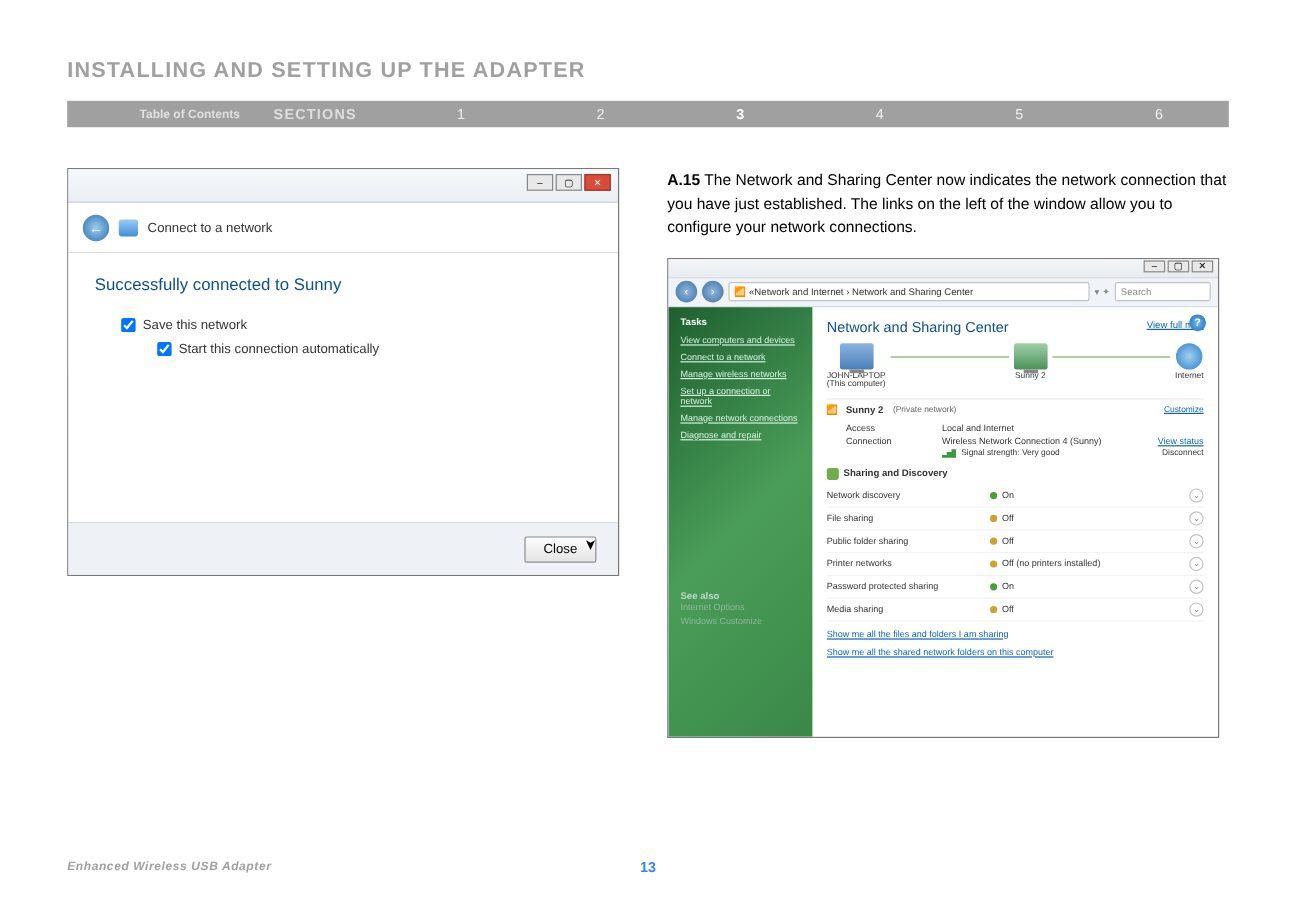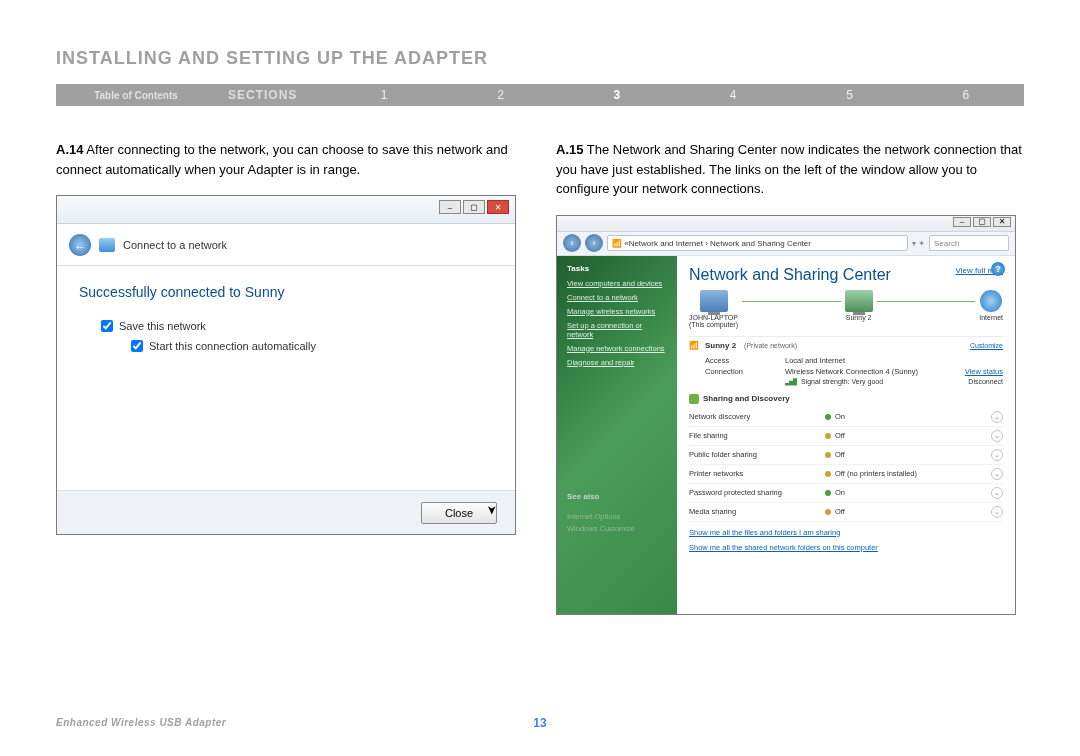--- a/index.html
+++ b/index.html
@@ -1,21 +1,21 @@
 <!DOCTYPE html>
 <html><head>
 <meta charset="utf-8">
 <style>
   * { box-sizing: border-box; margin: 0; padding: 0; }
   body { width: 1080px; height: 756px; background: #fff; font-family: Arial, Helvetica, sans-serif; position: relative; }
 
   .page-title { position: absolute; top: 48px; left: 56px; font-size: 18px; font-weight: bold; letter-spacing: 1px; color: #a0a0a0; }
 
   .nav-bar { position: absolute; top: 84px; left: 56px; right: 56px; height: 22px; background: #a0a0a0; display: flex; align-items: center; font-size: 11px; color: #fff; }
-  .nav-toc { padding: 0 16px; color: #e0e0e0; font-weight: bold; font-size: 10px; text-align: center; width: 160px; }
+  .nav-toc { padding: 0 16px; color: #e0e0e0; font-weight: bold; font-size: 10px; text-align: right; width: 160px; }
   .nav-sections { font-weight: bold; letter-spacing: 1px; font-size: 12px; padding: 0 12px; color: #ddd; width: 110px; }
   .nav-num { flex: 1; text-align: center; font-size: 12px; color: #eee; cursor: pointer; }
   .nav-num.active { color: #fff; font-weight: bold; }
 
   .content { position: absolute; top: 140px; left: 56px; right: 56px; display: flex; gap: 32px; }
   .col { flex: 1; }
   .step { font-size: 13px; line-height: 1.5; color: #000; margin-bottom: 16px; }
   .step b { font-weight: bold; }
 
   
@@ -27,41 +27,41 @@
   .ss1-hdr { display:flex; align-items:center; gap:8px; padding: 8px 12px; height:42px; background:#fff; border-bottom:1px solid #d8dde2;}
   .ss1-hdr .backbtn { width:22px; height:22px; border-radius:50%; background:radial-gradient(#9dcaf0,#2a6fb0); display:flex; align-items:center; justify-content:center; color:#fff; font-size:12px;}
   .ss1-hdr .nw-icon { width:16px; height:14px; background:linear-gradient(#9acbf5,#3e8fd8); border-radius:2px; }
   .ss1-hdr-txt { font-size:11px; color:#333; }
   .ss1-body { background:#fff; height: calc(100% - 70px - 44px); padding:18px 22px; }
   .ss1-success { font-size:14px; color:#0b4f8f; margin-bottom:20px; }
   .ss1-check { display:flex; align-items:flex-start; gap:6px; font-size:11px; color:#333; margin-bottom:8px; margin-left:22px;}
   .ss1-check2 { margin-left:52px; }
   .ss1-check input { width:12px; height:12px; }
   .ss1-footer { position:absolute; bottom:0; left:0; right:0; height:44px; background:#eef2f6; border-top:1px solid #d8dde2; display:flex; align-items:center; justify-content:flex-end; padding-right:18px;}
-  .ss1-close { width:76px; height:22px; background:linear-gradient(#fdfdfd,#e4e4e4); border:1px solid #8a8a8a; font-size:11px; display:flex; align-items:center; justify-content:center; border-radius:2px;text-align:right;}
+  .ss1-close { width:60px; height:22px; background:linear-gradient(#fdfdfd,#e4e4e4); border:1px solid #8a8a8a; font-size:11px; display:flex; align-items:center; justify-content:center; border-radius:2px;text-align:right;}
   .cursor { position:absolute; width:12px; height:16px; bottom:8px; right:-2px;}
   .cursor::before{content:"➤"; font-size:12px; color:#000; display:inline-block; transform:rotate(90deg);}
 
   
   .ss2 { border:1px solid #7a7a7a; width:460px; height:400px; background:#fff; position:relative; overflow:hidden;}
   .ss2-titlebar { height:16px; background:linear-gradient(#f4f6f8,#e8ecf0); border-bottom:1px solid #d0d4d8; position:relative;}
   .ss2-titlebar .ss2-wb { position:absolute; top:1px; right:4px; display:flex; gap:2px;}
   .ss2-addr { height:24px; background:#f0f4f8; border-bottom:1px solid #d8dde2; display:flex; align-items:center; padding:0 6px; gap:4px;}
   .ss2-nav-btn{width:18px;height:18px;border-radius:50%;background:radial-gradient(#8db8e0,#3d6fa0);display:flex;align-items:center;justify-content:center;color:#fff;font-size:9px;}
   .ss2-path { flex:1; background:#fff; border:1px solid #c0c4c8; height:16px; font-size:8px; display:flex; align-items:center; padding:0 4px; color:#333; border-radius:2px;}
   .ss2-search { width:80px; background:#fff; border:1px solid #c0c4c8; height:16px; font-size:8px; display:flex; align-items:center; padding:0 4px;color:#888; border-radius:2px;}
   .ss2-main { display:flex; height:calc(100% - 40px);}
   .ss2-side { width:120px; background:linear-gradient(135deg,#1f5f2e 0%,#2f7840 20%,#4a9d58 50%,#3a8848 100%); padding:8px 10px; color:#fff; font-size:7.5px;}
   .ss2-side-h { font-weight:bold; margin-bottom:6px; font-size:8px;}
   .ss2-side-link { margin-bottom:5px; color:#d8f0e0; cursor:pointer; text-decoration:underline;}
   .ss2-side-gap { height:120px;}
-  .ss2-side-h2 { font-weight:bold; margin-bottom:11px; color:#bfd8c8; font-size:8px;}
+  .ss2-side-h2 { font-weight:bold; margin-bottom:0; color:#bfd8c8; font-size:8px;}
   .ss2-side-sub { color:#8fb89a; margin-bottom:3px;}
   .ss2-content { flex:1; padding:10px 12px; font-size:8px; color:#333; overflow:hidden;}
-  .ss2-h { color:#0b4f8f; font-size:16px; margin-bottom:6px;}
+  .ss2-h { color:#0b4f8f; font-size:12px; margin-bottom:6px;}
   .ss2-fullmap { float:right; color:#0b64ba; font-size:8px; text-decoration:underline; cursor:pointer;}
   .ss2-diagram{ display:flex; justify-content:space-around; align-items:center; margin:6px 0 8px; clear:both;}
   .ss2-node { text-align:center; font-size:7px;}
   .ss2-icon-pc { width:28px; height:22px; margin:0 auto 2px; background:linear-gradient(#8cb4e0,#4a7eb8); border-radius:2px; position:relative;}
   .ss2-icon-pc::after{content:"";position:absolute;bottom:-3px;left:8px;width:12px;height:3px;background:#888;}
   .ss2-icon-globe { width:22px; height:22px; margin:0 auto 2px; background:radial-gradient(#a0d0f0,#2a7ec8); border-radius:50%;}
   .ss2-conn-line { flex:1; height:1px; background:#7ab060; margin:0 4px 14px;}
   .ss2-netrow { border-top:1px solid #e8ecf0; padding:4px 0; display:flex; align-items:center; gap:6px;}
   .ss2-netname { font-weight:bold; font-size:8px;}
   .ss2-netsub { font-size:7px; color:#666; margin-left:2px;}
@@ -98,21 +98,20 @@
   <div class="nav-num">1</div>
   <div class="nav-num">2</div>
   <div class="nav-num active">3</div>
   <div class="nav-num">4</div>
   <div class="nav-num">5</div>
   <div class="nav-num">6</div>
 </div>
 
 <div class="content">
   <div class="col">
-    <p class="step"><b>A.14</b><span> After connecting to the network, you can choose to save this network and connect automatically when your Adapter is in range.</span></p>
 
     <div class="ss1">
       <div class="ss1-titlebar">
         <div class="ss1-winbtns">
           <div class="winbtn">–</div>
           <div class="winbtn">▢</div>
           <div class="winbtn winclose">✕</div>
         </div>
       </div>
       <div class="ss1-hdr">

